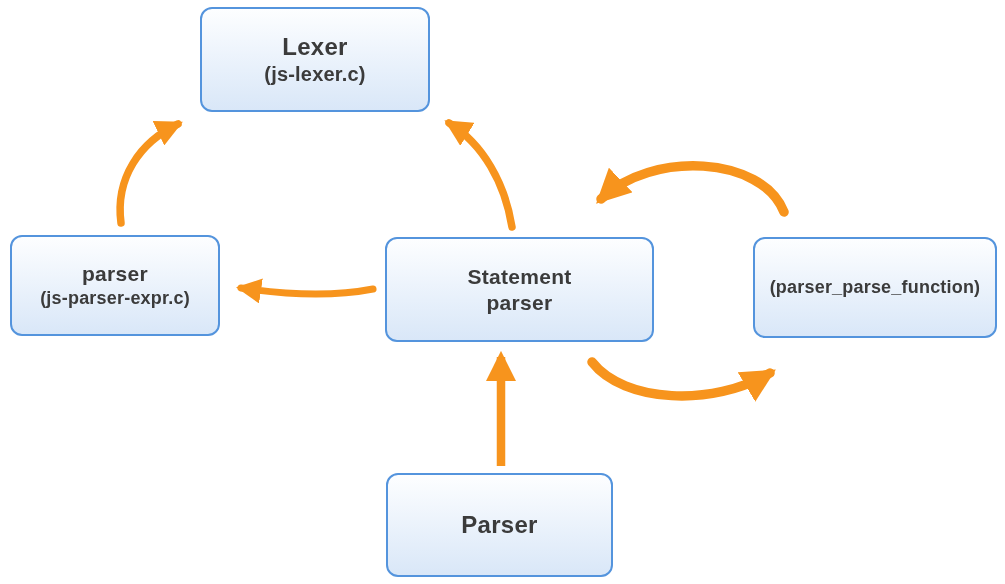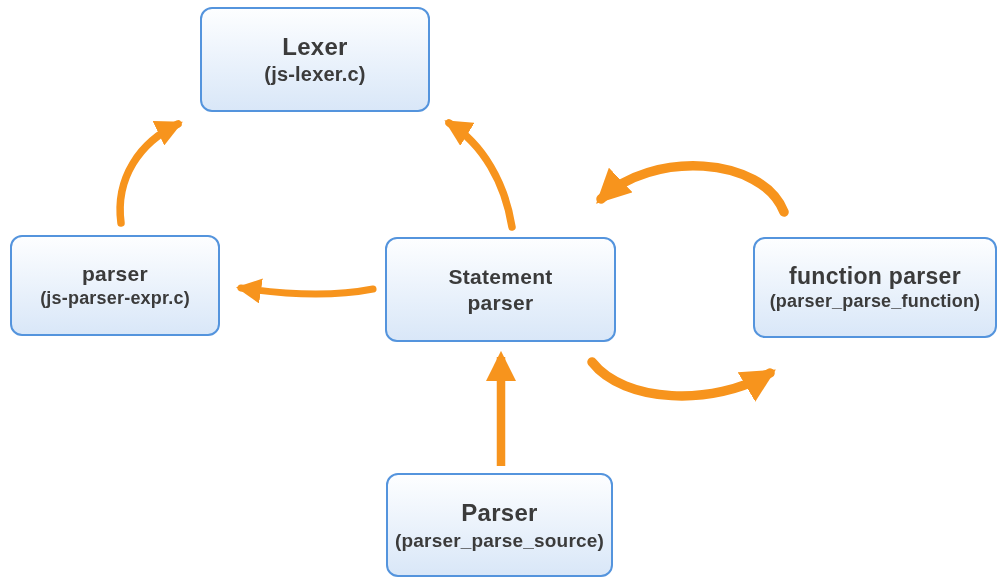--- a/index.html
+++ b/index.html
@@ -58,21 +58,21 @@
     margin-top: 1px;
   }
   .node-lexer            { left: 200px; top: 7px;   width: 230px; height: 105px; }
   .node-lexer .title     { font-size: 24px; }
   .node-lexer .subtitle  { font-size: 20px; }
 
   .node-expression       { left: 10px;  top: 235px; width: 210px; height: 101px; }
   .node-expression .title    { font-size: 21px; }
   .node-expression .subtitle { font-size: 18px; }
 
-  .node-statement        { left: 385px; top: 237px; width: 231px; height: 105px; }
+  .node-statement        { left: 385px; top: 237px; width: 269px; height: 105px; }
   .node-statement .title     { font-size: 21px; }
   .node-statement .subtitle  { font-size: 18px; }
 
   .node-function         { left: 753px; top: 237px; width: 244px; height: 101px; }
   .node-function .title      { font-size: 23px; }
   .node-function .subtitle   { font-size: 18px; }
 
   .node-parser           { left: 386px; top: 473px; width: 227px; height: 104px; }
   .node-parser .title        { font-size: 24px; }
   .node-parser .subtitle     { font-size: 19px; }
@@ -111,22 +111,20 @@
     <div class="title">parser</div>
     <div class="subtitle">(js-parser-expr.c)</div>
   </div>
 
   <div class="node node-statement">
     <div class="title">Statement</div>
     <div class="title">parser</div>
   </div>
 
   <div class="node node-function">
-    <div class="title">function parser</div>
     <div class="subtitle">(parser_parse_function)</div>
   </div>
 
   <div class="node node-parser">
     <div class="title">Parser</div>
-    <div class="subtitle">(parser_parse_source)</div>
   </div>
 
 </div>
 
 </body></html>

